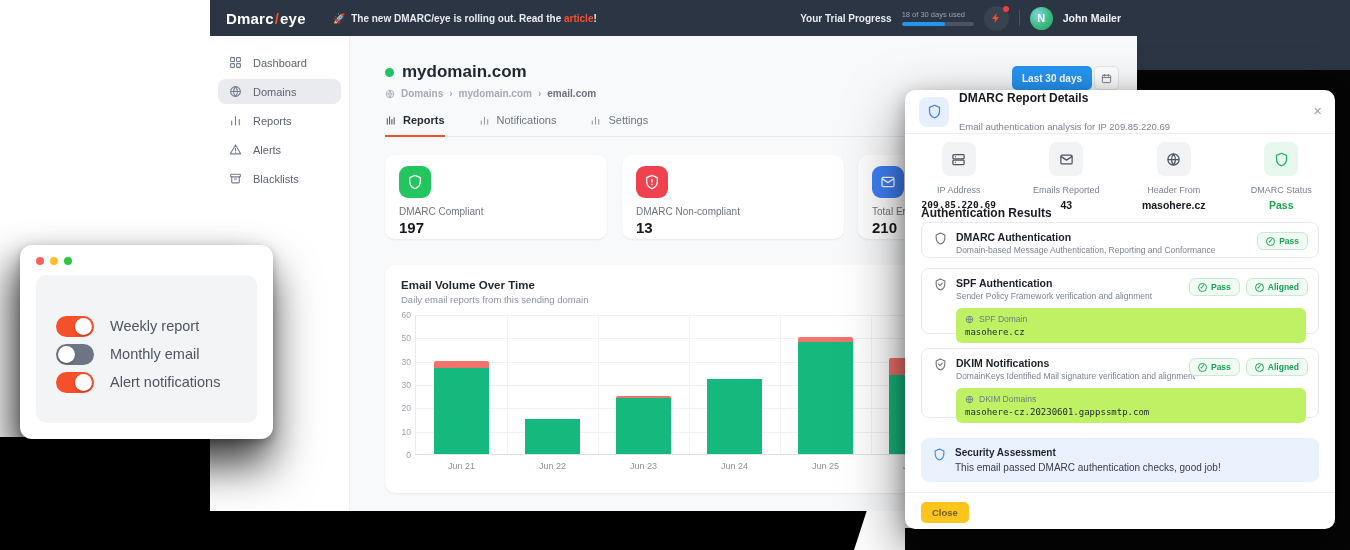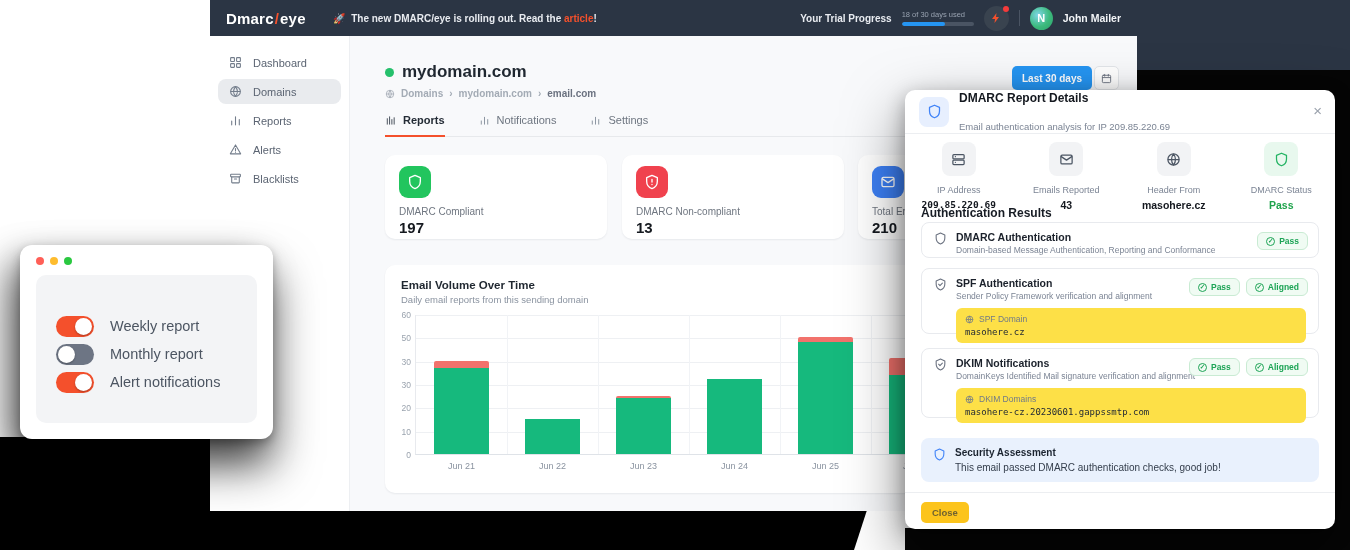--- a/index.html
+++ b/index.html
@@ -104,21 +104,21 @@
   .m-svalue.pass-text{color:#1fa34c;}
   .m-section{position:absolute;left:16px;top:116px;font-size:12px;font-weight:bold;color:#171c24;}
   .auth-card{position:absolute;left:16px;width:398px;border:1px solid #e8eaee;border-radius:8px;padding:8px 12px;display:flex;gap:9px;background:#fff;}
   .ac-icon{color:#6b7280;margin-top:1px;flex:0 0 auto;}
   .ac-body{flex:1;min-width:0;}
   .ac-title{font-size:10.5px;font-weight:bold;color:#1b212b;}
   .ac-sub{font-size:8.5px;color:#7b8494;margin-top:2px;}
   .badges{position:absolute;right:10px;top:9px;display:flex;gap:6px;}
   .badge{display:flex;align-items:center;gap:4px;background:#f0fbf3;border:1px solid #c9ebd3;color:#1da456;font-size:8.5px;font-weight:bold;padding:3px 8px;border-radius:6px;}
   .chk{width:9px;height:9px;border:1px solid currentColor;border-radius:50%;display:flex;align-items:center;justify-content:center;font-size:6.5px;line-height:1;}
-  .ac-panel{margin-top:7px;background:#fde047;border-radius:6px;padding:6px 9px;width:100%;}
+  .ac-panel{margin-top:7px;background:#bef264;border-radius:6px;padding:6px 9px;width:100%;}
   .ac-plabel{display:flex;align-items:center;gap:5px;font-size:8.5px;color:#707a88;}
   .ac-pvalue{font-family:"DejaVu Sans Mono",monospace;font-size:9px;color:#232a34;margin-top:3px;}
   .assess{position:absolute;left:16px;top:348px;width:398px;background:#e9f1fd;border-radius:8px;padding:9px 12px;display:flex;gap:9px;}
   .as-icon{color:#3f83f8;margin-top:1px;flex:0 0 auto;}
   .as-title{font-size:10px;font-weight:bold;color:#1b2430;}
   .as-text{font-size:10px;color:#333d4b;margin-top:4px;}
   .m-footer-line{position:absolute;left:0;top:402px;width:100%;border-top:1px solid #eceef1;}
   .close-btn{position:absolute;left:16px;top:412px;background:#fcc41c;color:#6f6230;border:none;font-size:9.5px;font-weight:bold;padding:5px 11px;border-radius:5px;cursor:pointer;}
 </style>
 </head>
@@ -347,21 +347,21 @@
       <span class="dot8" style="background:#febc2e"></span>
       <span class="dot8" style="background:#2ac840"></span>
     </div>
     <div class="panel">
       <div class="trow">
         <div class="switch on"></div>
         <span class="tlabel">Weekly report</span>
       </div>
       <div class="trow">
         <div class="switch"></div>
-        <span class="tlabel">Monthly report</span>
+        <span class="tlabel">Monthly email</span>
       </div>
       <div class="trow">
         <div class="switch on"></div>
         <span class="tlabel">Alert notifications</span>
       </div>
     </div>
   </div>
 
   <div class="modal">
     <div class="m-header">

